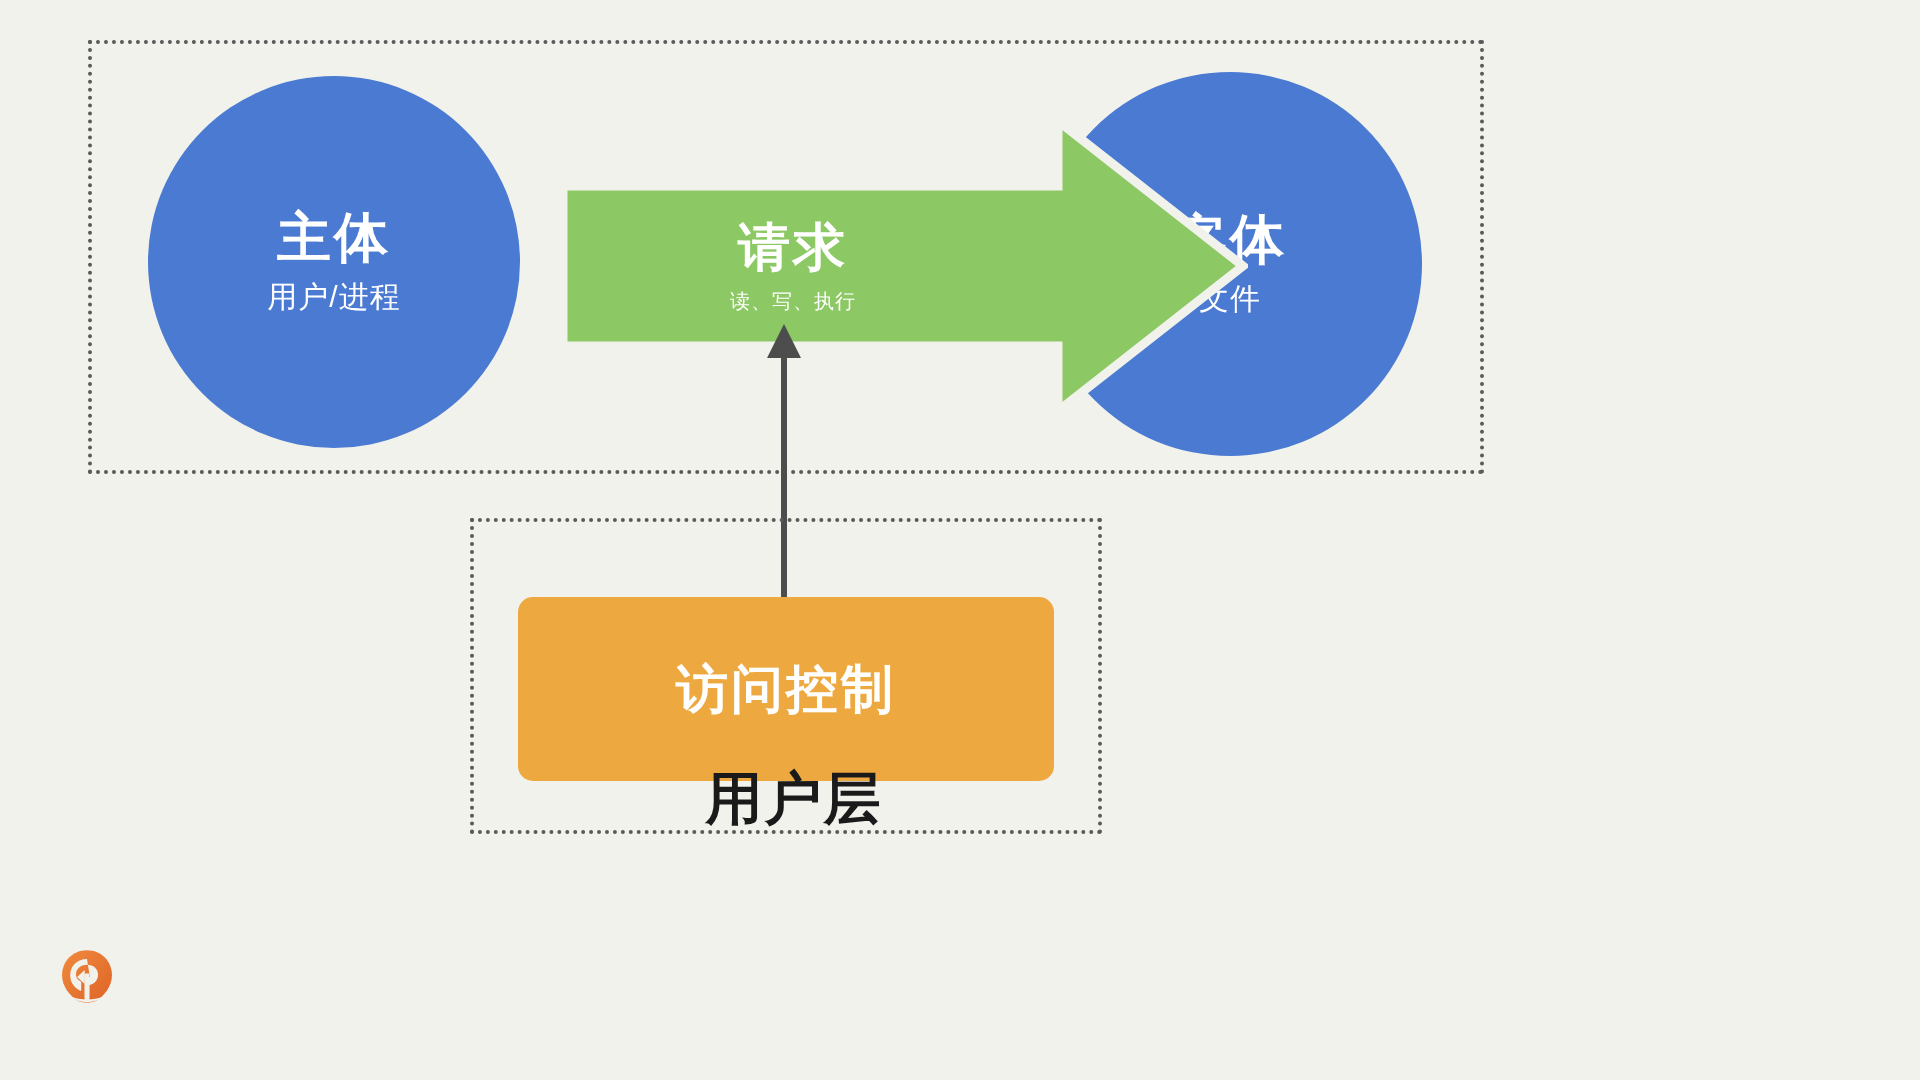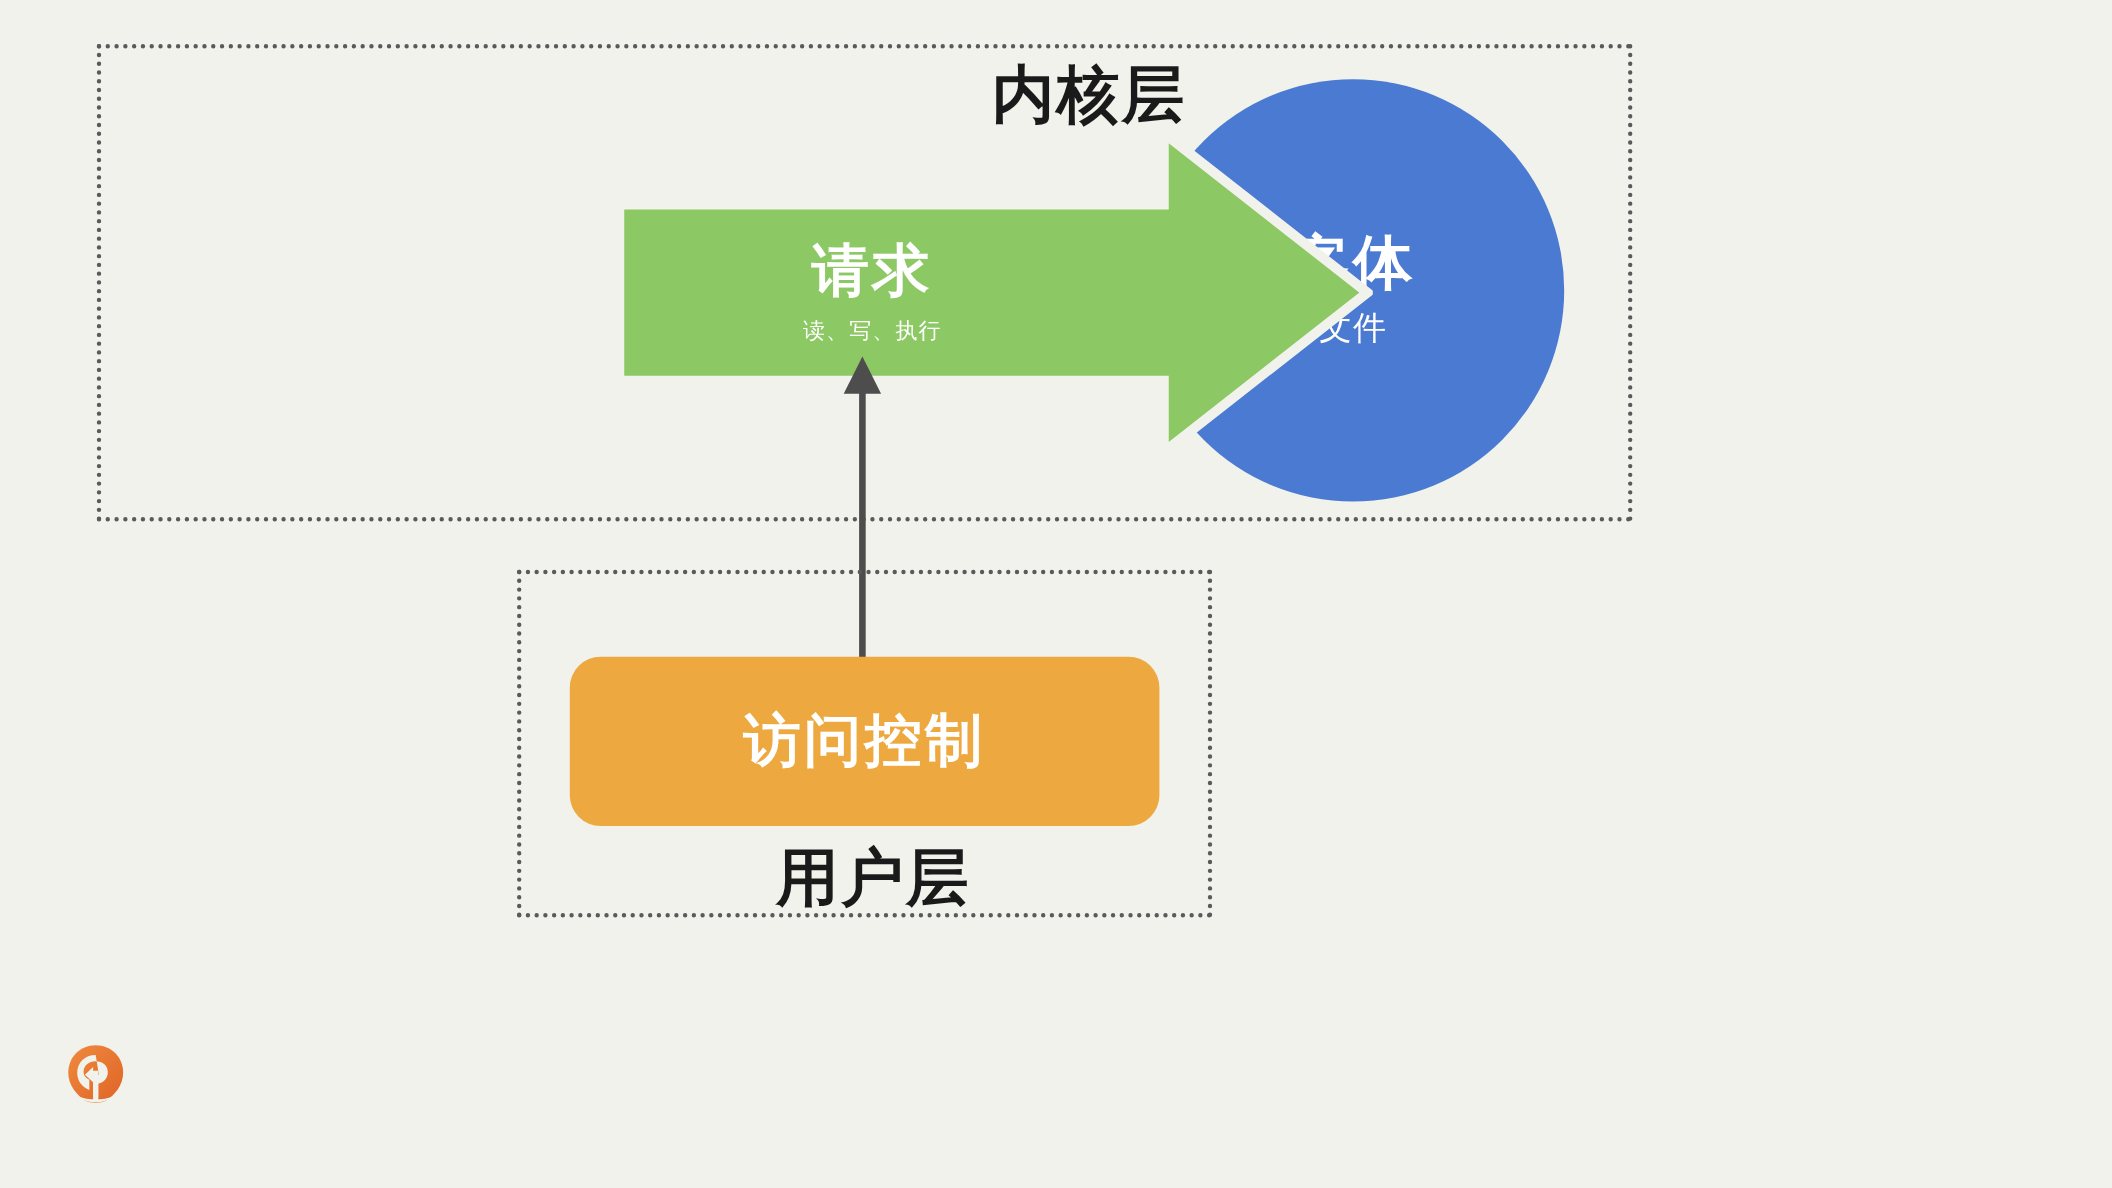--- a/index.html
+++ b/index.html
@@ -150,23 +150,23 @@
     margin-top: 18px;
     letter-spacing: 1px;
   }
 
   
   #access-control-box {
     position: absolute;
     left: 518px;
     top: 597px;
     width: 536px;
-    height: 154px;
+    height: 184px;
     background: #eda93f;
-    border-radius: 28px;
+    border-radius: 15px;
     display: flex;
     align-items: center;
     justify-content: center;
     color: #ffffff;
   }
   #access-control-label {
     font-size: 52px;
     font-weight: bold;
     letter-spacing: 3px;
     line-height: 1;
@@ -210,22 +210,25 @@
     white-space: nowrap;
   }
 </style>
 </head>
 <body>
 
 <div id="stage">
 
   <div class="layer-box" id="kernel-box"></div>
 
-  <div class="layer-caption" id="kernel-caption">内核层</div>
-
+
+  <div class="circle" id="subject-circle">
+    <div class="circle-title">主体</div>
+    <div class="circle-sub">用户/进程</div>
+  </div>
 
   <div class="circle" id="object-circle">
     <div class="circle-title">客体</div>
     <div class="circle-sub">文件</div>
   </div>
 
   <div id="request-arrow">
     <svg viewBox="0 0 690 300" xmlns="http://www.w3.org/2000/svg">
       <polygon points="5,70 500,70 500,5 685,150 500,295 500,230 5,230" fill="#8cc863" stroke="#f2f2ec" stroke-width="9" stroke-linejoin="miter"></polygon>
     </svg>

